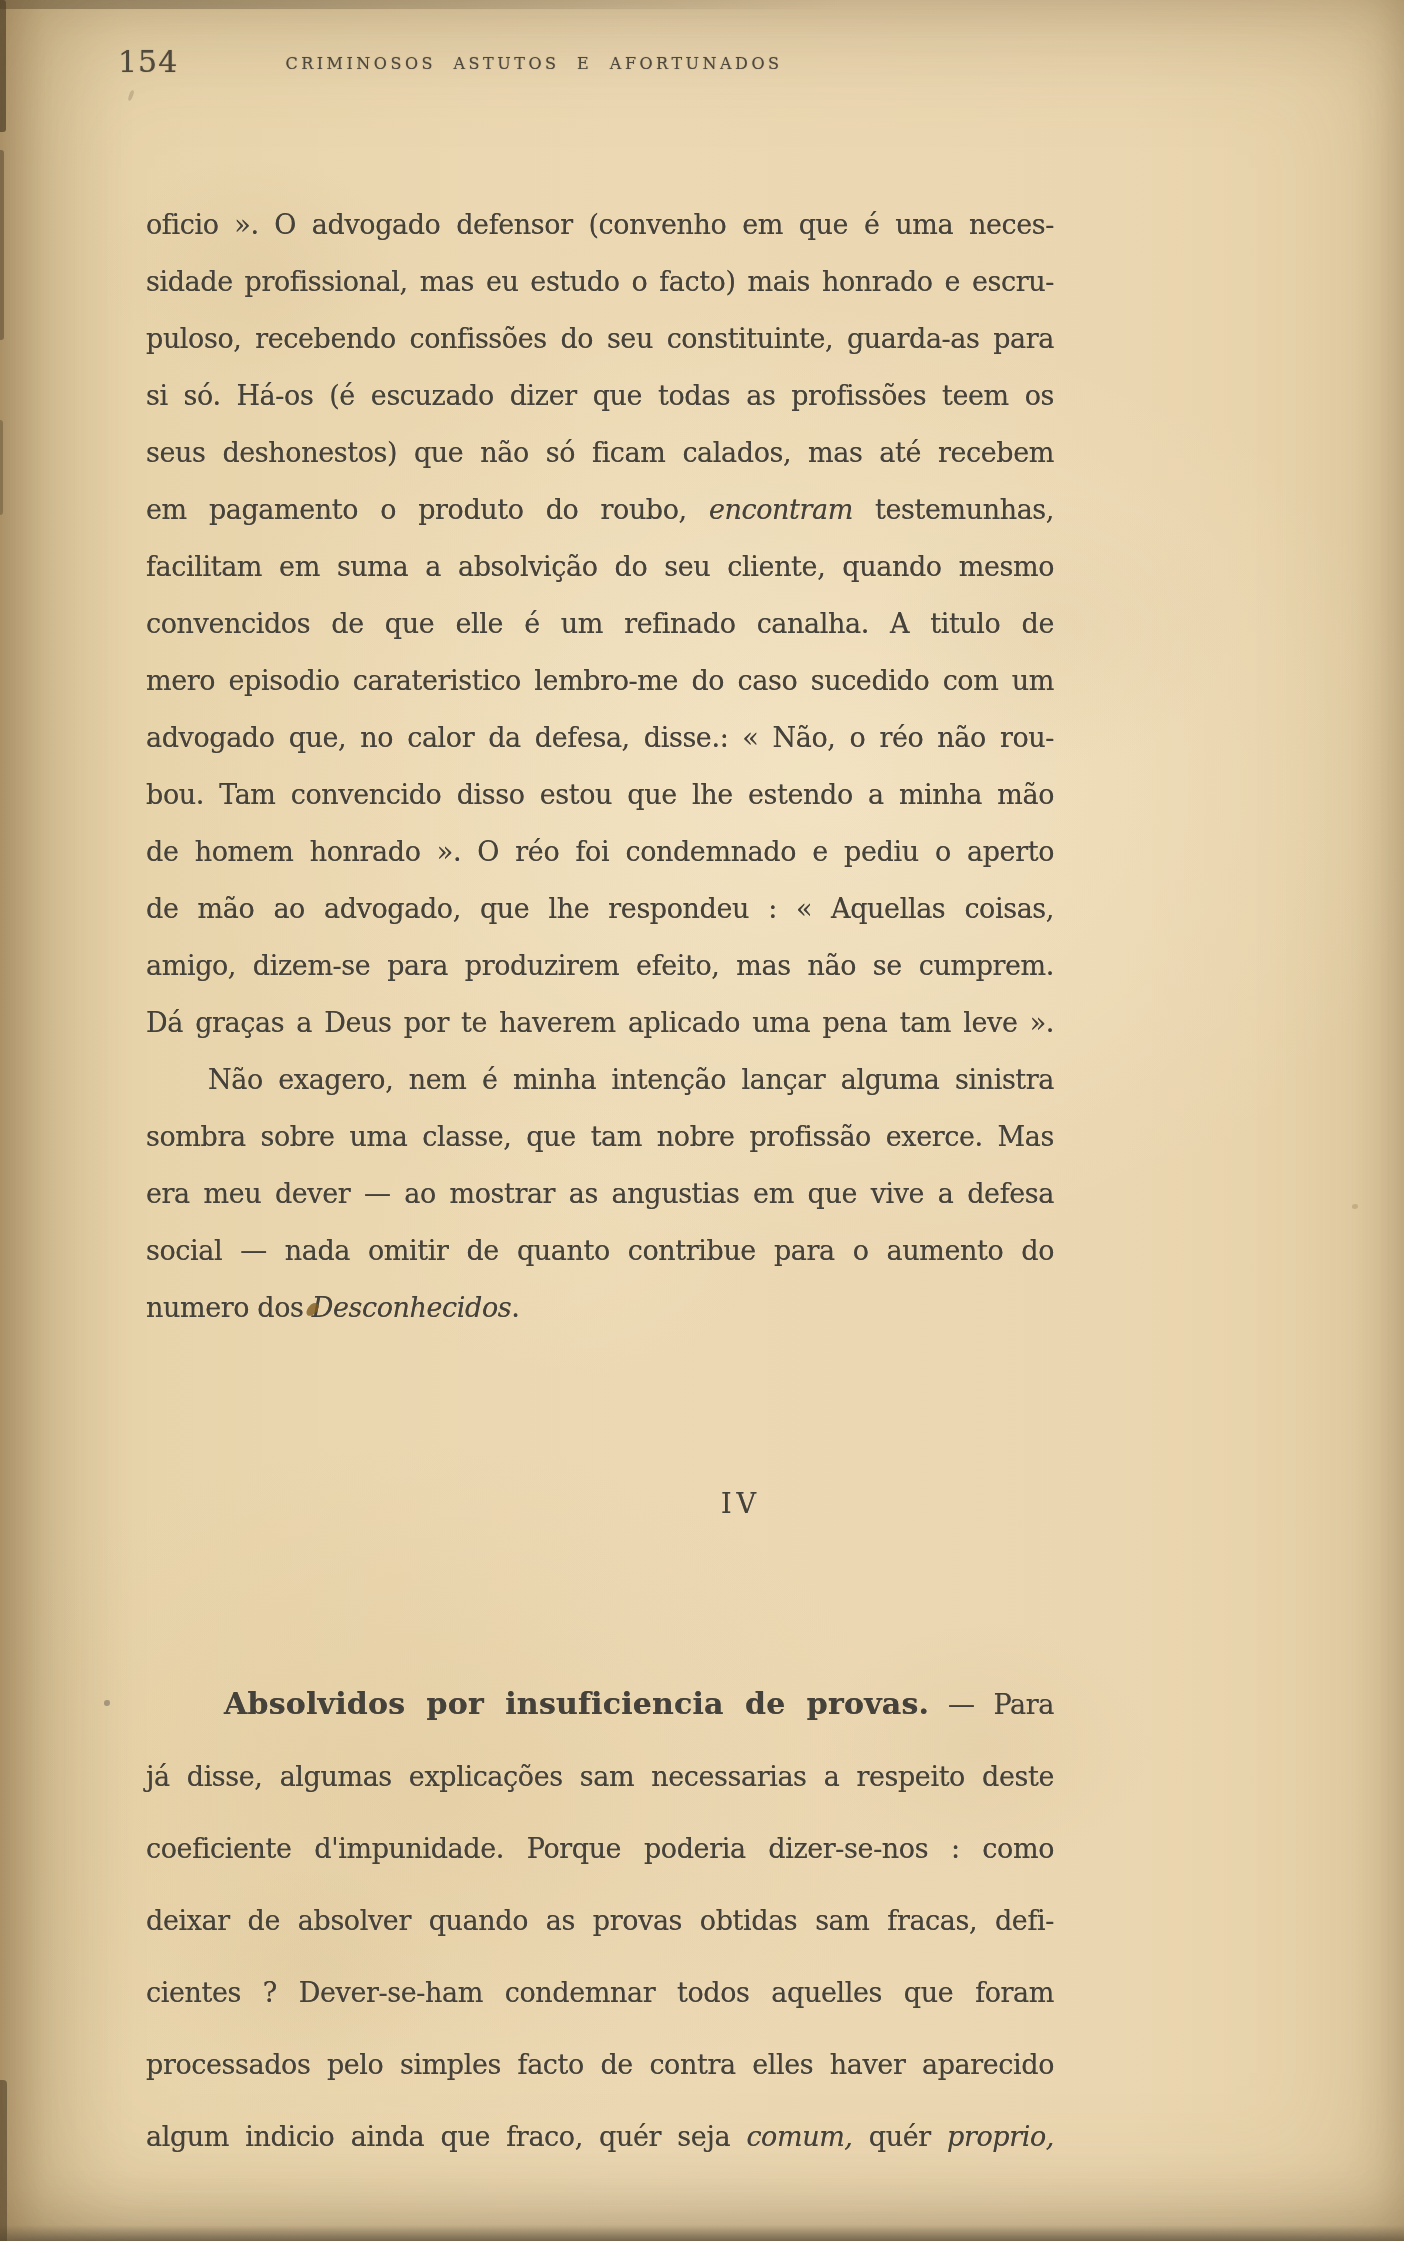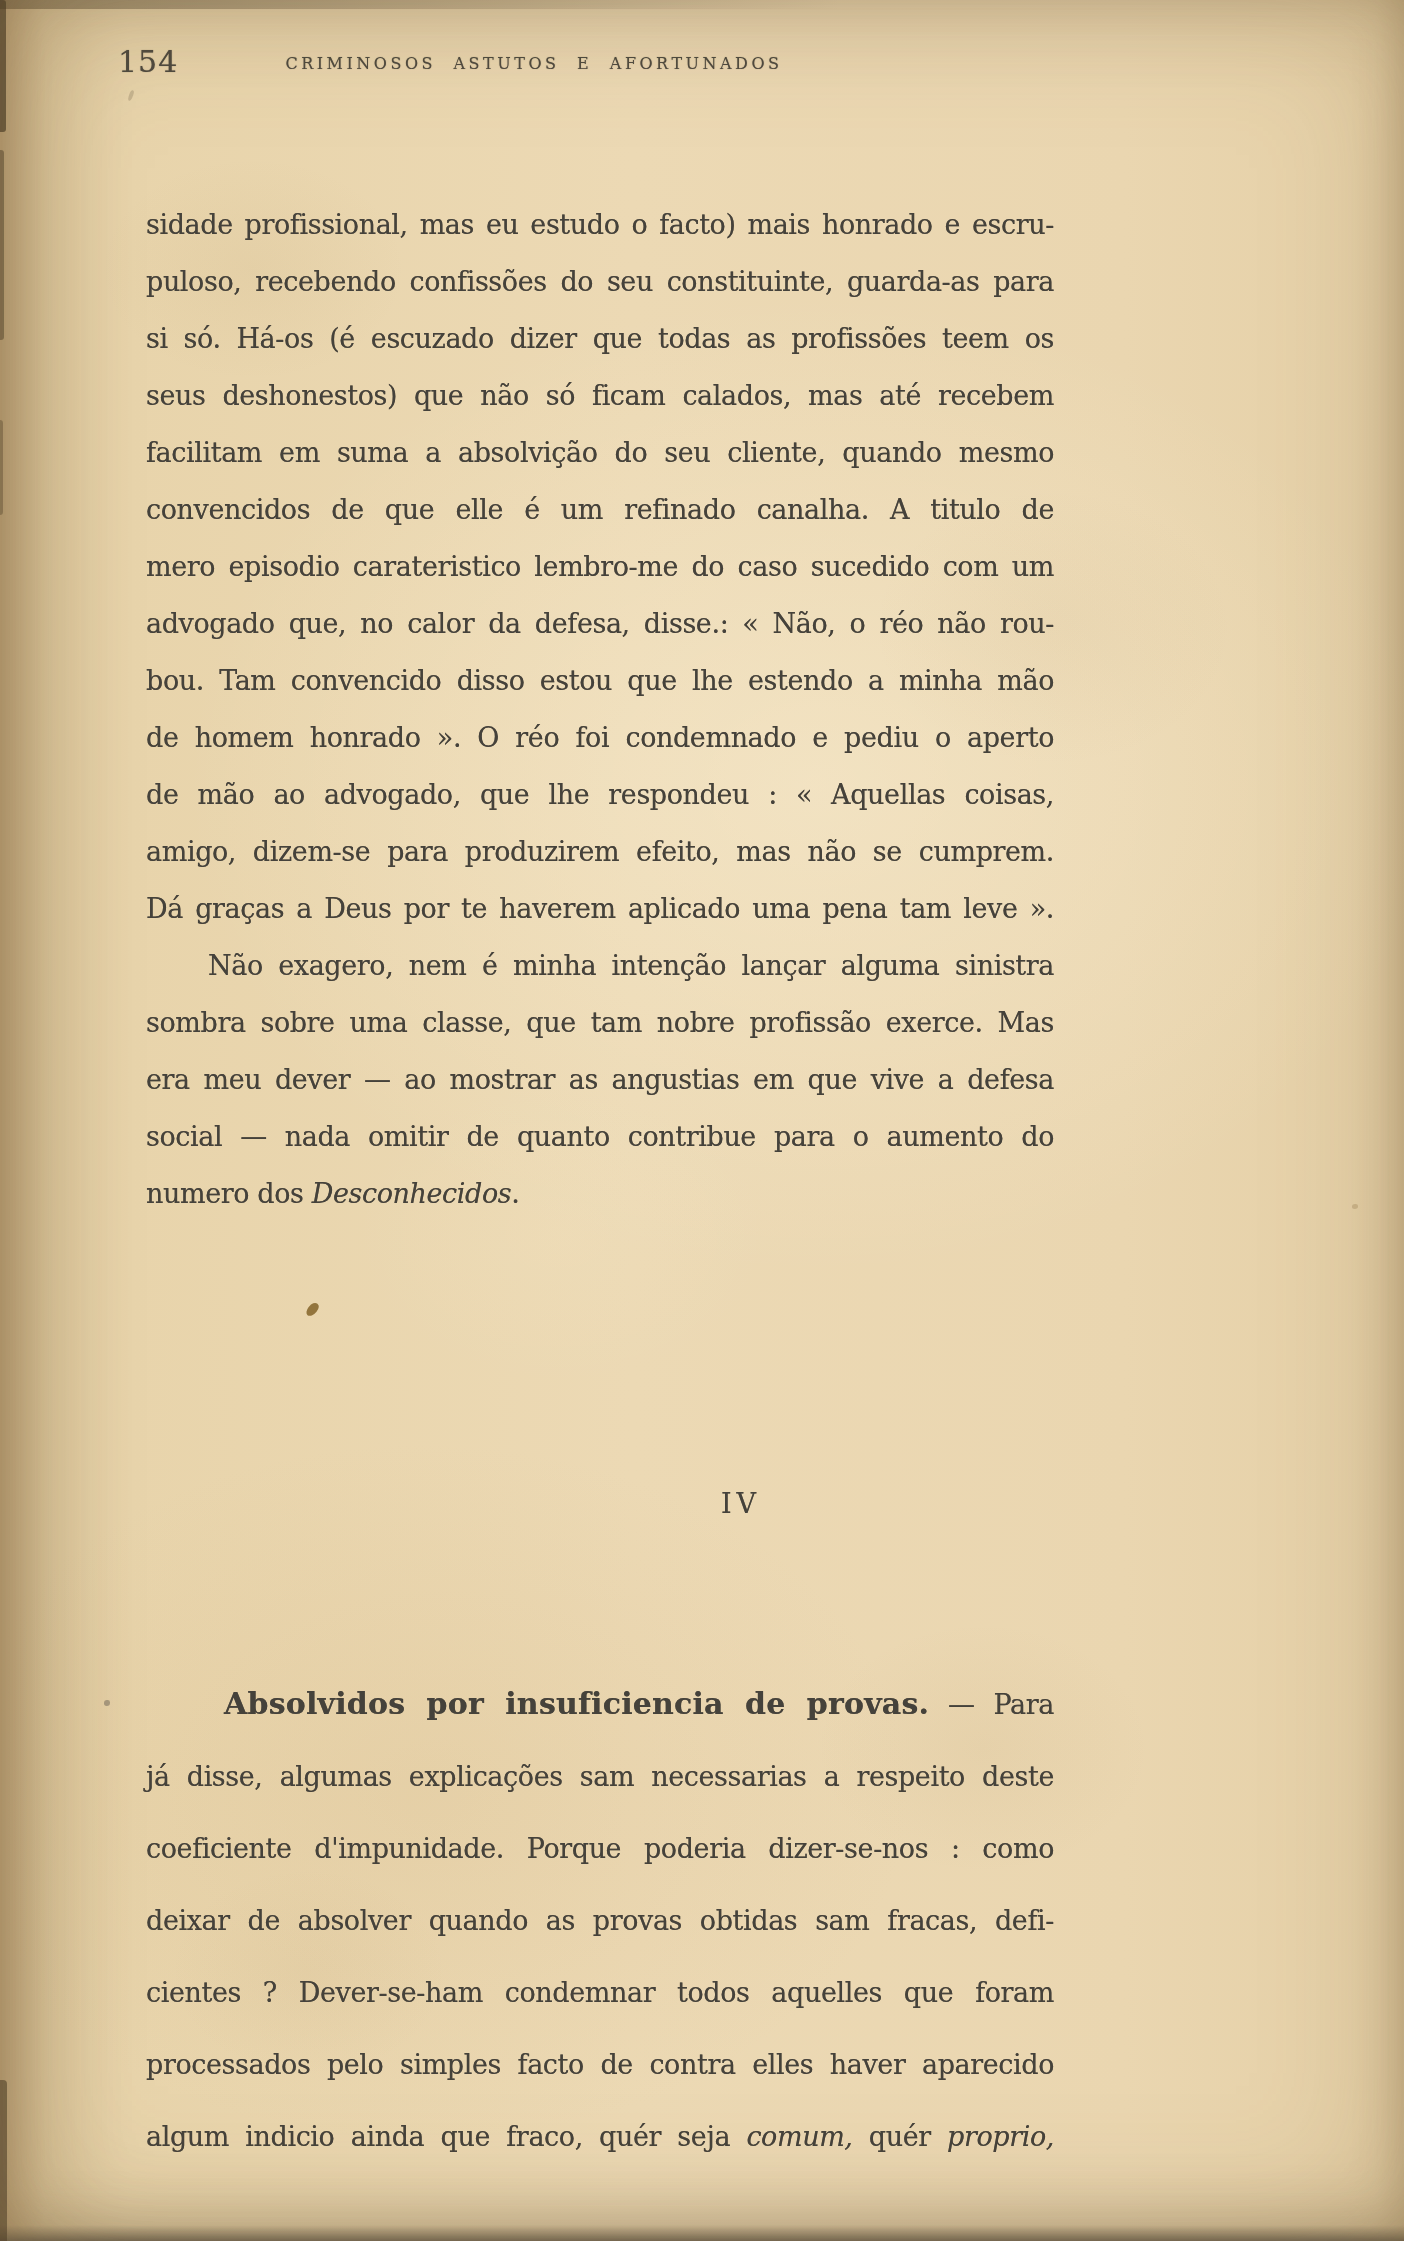--- a/index.html
+++ b/index.html
@@ -79,24 +79,26 @@
 </style>
 </head>
 <body>
 
 <div class="texture"></div>
 
 <div class="page-number">154</div>
 <div class="running-title">CRIMINOSOS ASTUTOS E AFORTUNADOS</div>
 
 <div class="text-block" id="block1">
+    <div class="line"><span>oficio ». O advogado defensor (convenho em que é uma neces-</span></div>
     <div class="line"><span>sidade profissional, mas eu estudo o facto) mais honrado e escru-</span></div>
     <div class="line"><span>puloso, recebendo confissões do seu constituinte, guarda-as para</span></div>
     <div class="line"><span>si só. Há-os (é escuzado dizer que todas as profissões teem os</span></div>
     <div class="line"><span>seus deshonestos) que não só ficam calados, mas até recebem</span></div>
+    <div class="line"><span>em pagamento o produto do roubo, </span><span class="it">encontram</span><span> testemunhas,</span></div>
     <div class="line"><span>facilitam em suma a absolvição do seu cliente, quando mesmo</span></div>
     <div class="line"><span>convencidos de que elle é um refinado canalha. A titulo de</span></div>
     <div class="line"><span>mero episodio carateristico lembro-me do caso sucedido com um</span></div>
     <div class="line"><span>advogado que, no calor da defesa, disse.: « Não, o réo não rou-</span></div>
     <div class="line"><span>bou. Tam convencido disso estou que lhe estendo a minha mão</span></div>
     <div class="line"><span>de homem honrado ». O réo foi condemnado e pediu o aperto</span></div>
     <div class="line"><span>de mão ao advogado, que lhe respondeu : « Aquellas coisas,</span></div>
     <div class="line"><span>amigo, dizem-se para produzirem efeito, mas não se cumprem.</span></div>
     <div class="line"><span>Dá graças a Deus por te haverem aplicado uma pena tam leve ».</span></div>
     <div class="line first-indent"><span>Não exagero, nem é minha intenção lançar alguma sinistra</span></div>

